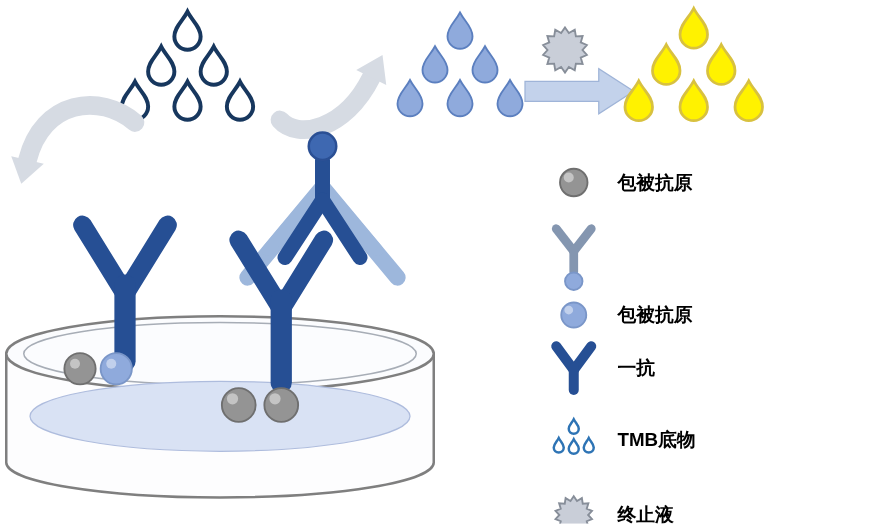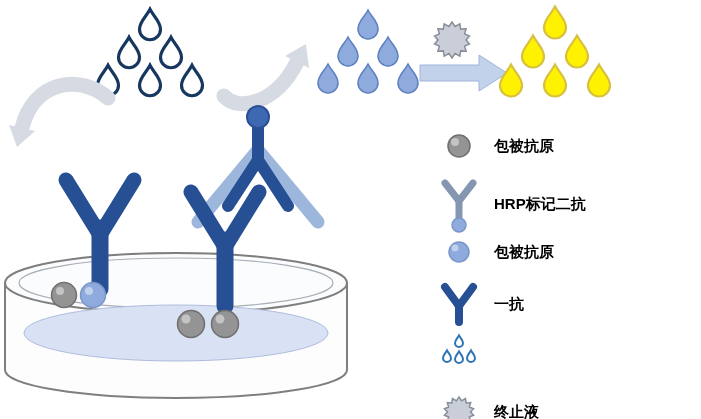--- a/index.html
+++ b/index.html
@@ -134,53 +134,53 @@
 
     <div class="legend-row" style="top:175px;height:58px">
       <span class="legend-icon">
         <svg width="46" height="58" viewBox="0 0 46 58">
           <path class="ab-slate" stroke-width="7" d="M9,8 L23,26"></path>
           <path class="ab-slate" stroke-width="7" d="M37,8 L23,26"></path>
           <path class="ab-slate" stroke-width="7" d="M23,24 L23,42"></path>
           <circle class="sphere-blue" cx="23" cy="50" r="7"></circle>
         </svg>
       </span>
-      <span class="legend-label">HRP标记二抗</span>
     </div>
 
     <div class="legend-row" style="top:230px">
       <span class="legend-icon">
         <svg width="30" height="30" viewBox="0 0 30 30">
           <circle class="sphere-blue" cx="15" cy="15" r="10"></circle>
           <circle class="sphere-hl" cx="11" cy="11" r="3.5"></circle>
         </svg>
       </span>
       <span class="legend-label">包被抗原</span>
     </div>
 
-    <div class="legend-row" style="top:282px">
+    <div class="legend-row" style="top:272px">
       <span class="legend-icon">
         <svg width="46" height="46" viewBox="0 0 46 46">
           <path class="ab-dark" stroke-width="8" d="M9,6 L23,25"></path>
           <path class="ab-dark" stroke-width="8" d="M37,6 L23,25"></path>
           <path class="ab-dark" stroke-width="8" d="M23,23 L23,41"></path>
         </svg>
       </span>
       <span class="legend-label">一抗</span>
     </div>
 
     <div class="legend-row" style="top:330px">
       <span class="legend-icon">
         <svg width="42" height="38" viewBox="0 0 42 38">
           <use href="#drop" class="drop-tmb" transform="translate(21,8) scale(0.4)"></use>
           <use href="#drop" class="drop-tmb" transform="translate(9,23) scale(0.4)"></use>
           <use href="#drop" class="drop-tmb" transform="translate(21,24) scale(0.4)"></use>
           <use href="#drop" class="drop-tmb" transform="translate(33,23) scale(0.4)"></use>
         </svg>
       </span>
+      <span class="legend-label">TMB底物</span>
     </div>
 
     <div class="legend-row" style="top:390px">
       <span class="legend-icon">
         <svg width="44" height="42" viewBox="0 0 44 42">
           <polygon class="starburst" points="22.0,6.0 24.6,9.8 28.5,7.5 29.2,12.0 33.7,11.6 32.4,16.0 36.6,17.7 33.5,21.0 36.6,24.3 32.4,26.0 33.7,30.4 29.2,30.0 28.5,34.5 24.6,32.2 22.0,36.0 19.4,32.2 15.5,34.5 14.8,30.0 10.3,30.4 11.6,26.0 7.4,24.3 10.5,21.0 7.4,17.7 11.6,16.0 10.3,11.6 14.8,12.0 15.5,7.5 19.4,9.8"></polygon>
         </svg>
       </span>
       <span class="legend-label">终止液</span>
     </div>

